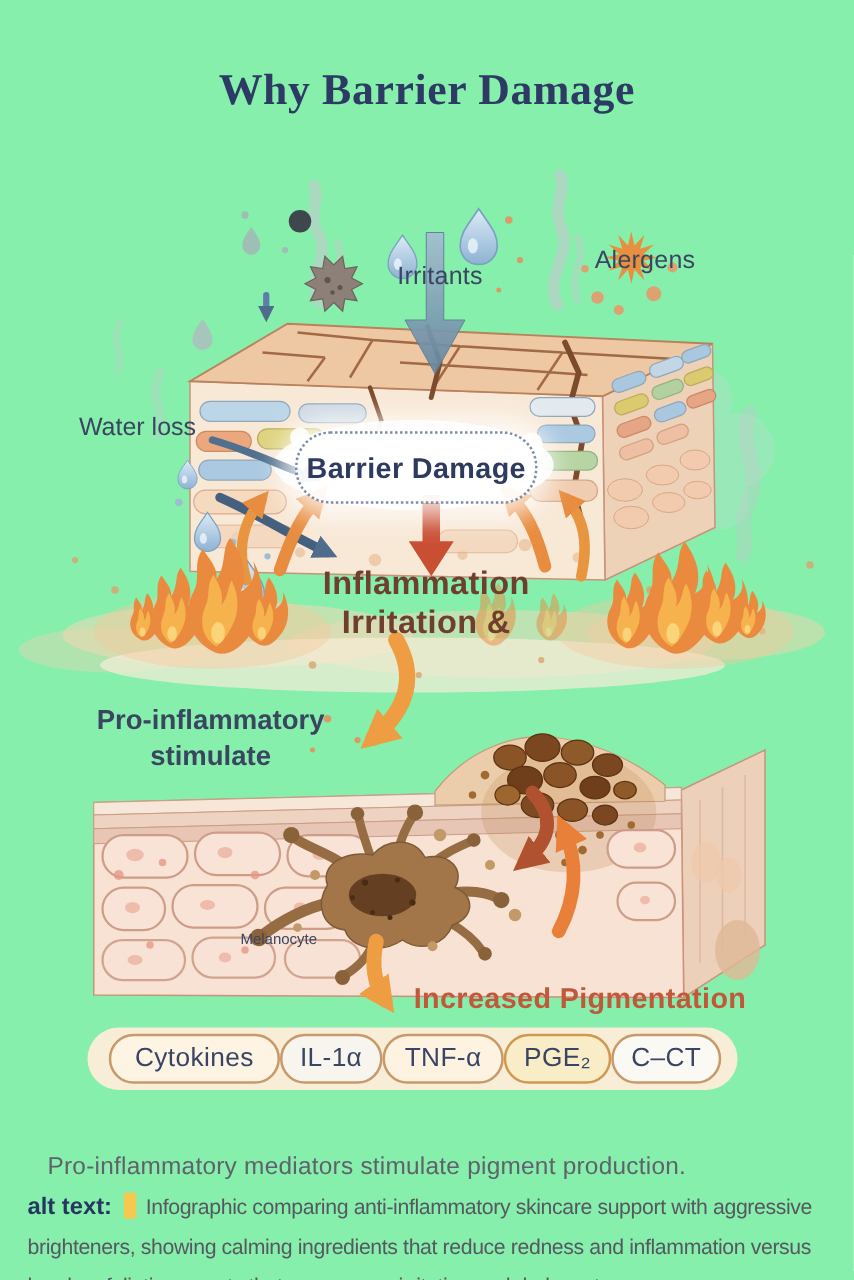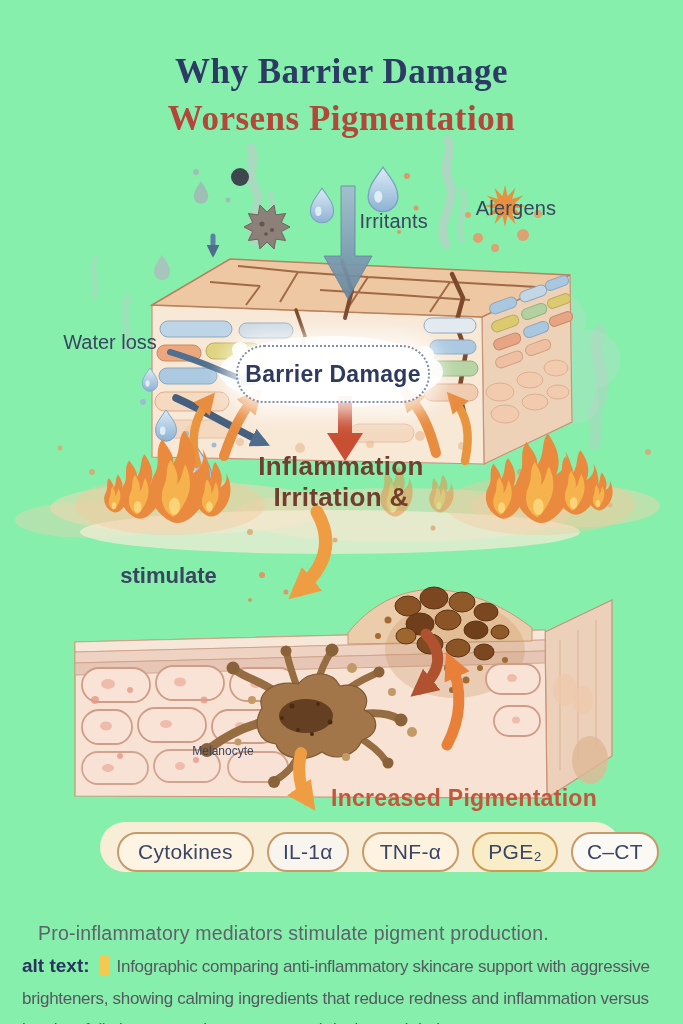--- a/index.html
+++ b/index.html
@@ -21,22 +21,22 @@
       box-shadow:0 0 20px 12px rgba(255,255,255,.75);}
   .bubble span{font-size:23px;font-weight:600;color:var(--bubble-navy);letter-spacing:.3px;}
   .inflam{position:absolute;left:221px;top:451px;width:240px;text-align:center;
       font-size:26px;font-weight:600;color:var(--inflammation-brown);line-height:31px;letter-spacing:.3px;}
   .mediators{position:absolute;left:56px;top:561px;width:225px;text-align:center;
       font-size:22px;font-weight:600;color:var(--label-navy);line-height:29px;}
   .melano{position:absolute;left:133px;top:744px;width:180px;text-align:center;
       font-size:12px;font-weight:500;color:var(--label-navy);}
   .pigment{position:absolute;left:328px;top:785px;width:272px;text-align:center;
       font-size:23px;font-weight:600;color:var(--pigmentation-red);letter-spacing:.3px;}
-  .pillband{position:absolute;left:100px;top:822px;width:520px;height:50px;border-radius:25px;
-      background:var(--band-cream);display:flex;align-items:flex-end;gap:13px;padding-left:17px;box-sizing:border-box;}
+  .pillband{position:absolute;left:70px;top:822px;width:520px;height:50px;border-radius:25px;
+      background:var(--band-cream);display:flex;align-items:center;padding-left:17px;box-sizing:border-box;}
   .pill{border:2px solid var(--pill-border);border-radius:22px;padding:6px 19px;
       font-size:21px;font-weight:500;color:var(--pill-text);background:#fdf4e4;letter-spacing:.3px;white-space:nowrap;}
   .pill.il1{background:#f8f5ef;padding:6px 14px;}
   .pill.tnf{background:#fdf3e0;padding:6px 16px;}
   .pill.pge{background:#f9edc8;border-color:#cf9950;padding:6px 14px;}
   .pill.cct{background:#fbf9f4;padding:6px 14px;}
   .cap{position:absolute;left:38px;font-size:19.5px;color:var(--caption-gray);letter-spacing:.2px;white-space:nowrap;}
   .cap1{top:894px;} .cap2{top:922px;}
   .alt{position:absolute;left:22px;top:950px;width:658px;font-size:17px;line-height:31.5px;
       color:var(--alt-gray);letter-spacing:-.3px;white-space:nowrap;}
@@ -383,37 +383,37 @@
           <circle cx="238" cy="742" r="3.5"></circle>
       </g>
     </g>
 
     <path d="M426,634 C443,652 442,671 420,689" fill="none" stroke="#b0522f" stroke-width="11" stroke-linecap="round" marker-end="url(#mRust)"></path>
     <path d="M447,745 C461,719 463,690 451,663" fill="none" stroke="#e8803a" stroke-width="11" stroke-linecap="round" marker-end="url(#mOrangeD)"></path>
     <path d="M301,753 C297,772 299,787 308,800" fill="none" stroke="#ef9d43" stroke-width="12" stroke-linecap="round" marker-end="url(#mOrangeL)"></path>
   </svg>
 
   <div class="t1">Why Barrier Damage</div>
-  <div class="t2">Worsens Pigmentation</div>
-
-  <div class="hz" style="left:308px;top:210px;width:120px;text-align:right;">Irritants</div>
+
+  <div class="hz" style="left:292px;top:210px;width:120px;">Irritants</div>
   <div class="hz" style="left:455px;top:197px;width:122px;">Alergens</div>
 
   <div class="waterloss">Water loss</div>
 
   <div class="bubble">
     <span>Barrier Damage</span>
   </div>
 
   <div class="inflam">
     <div>Inflammation</div>
     <div>Irritation &amp;</div>
   </div>
 
   <div class="mediators">
+    <div>Pro-inflammatory</div>
     <div>stimulate</div>
   </div>
 
   <div class="melano">Melanocyte</div>
   <div class="pigment">Increased Pigmentation</div>
 
   <div class="pillband">
     <span class="pill">Cytokines</span>
     <span class="pill il1">IL-1α</span>
     <span class="pill tnf">TNF-α</span>

